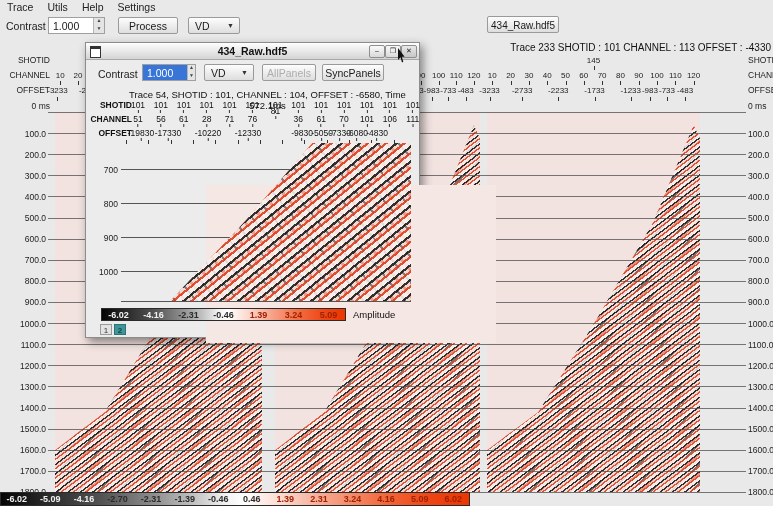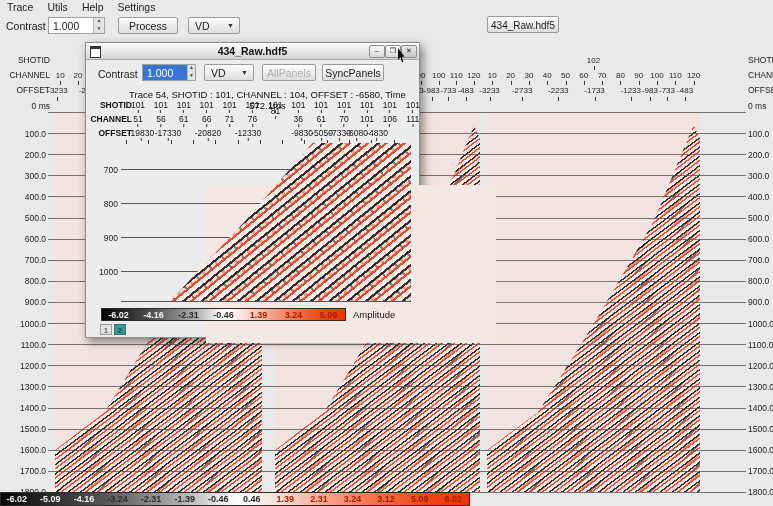--- a/index.html
+++ b/index.html
@@ -93,20 +93,21 @@
         <div>▼</div>
       </div>
   </div>
   <div class="btn" style="left:118px;top:17px;width:60px;">Process</div>
   <div class="btn combo" style="left:188px;top:17px;width:52px;">
     <span>VD</span>
     <span class="arr">▼</span>
   </div>
 
   <div class="btn filetab">434_Raw.hdf5</div>
+  <div class="status-line" style="right:2px;top:42px;">Trace 233 SHOTID : 101 CHANNEL : 113 OFFSET : -4330</div>
 
   <div class="axh ar" style="left:0;top:55px;width:50px;">SHOTID</div>
   <div class="axh ar" style="left:0;top:70px;width:50px;">CHANNEL</div>
   <div class="axh ar" style="left:0;top:85px;width:50px;">OFFSET</div>
   <div class="axh ar" style="left:0;top:101px;width:50px;">0 ms</div>
   <div class="axh" style="left:748px;top:55px;">SHOTID</div>
   <div class="axh" style="left:748px;top:70px;">CHANNEL</div>
   <div class="axh" style="left:748px;top:85px;">OFFSET</div>
   <div class="axh" style="left:748px;top:101px;">0 ms</div>
 
@@ -192,21 +193,21 @@
       <div class="axval" style="left: 413.375px; top: 86px;">-1233</div>
       <div class="tick" style="left: 413.375px; top: 97px;"></div>
       <div class="axval" style="left: 431.825px; top: 86px;">-983</div>
       <div class="tick" style="left: 431.825px; top: 97px;"></div>
       <div class="axval" style="left: 448.225px; top: 86px;">-733</div>
       <div class="tick" style="left: 448.225px; top: 97px;"></div>
       <div class="axval" style="left: 465.65px; top: 86px;">-483</div>
       <div class="tick" style="left: 465.65px; top: 97px;"></div>
       <div class="pnl" style="left: 487px; width: 213px; z-index: 1;"></div>
       <div class="seis" style="left: 487px; top: 112px; width: 213px; height: 380px; z-index: 3; clip-path: polygon(97% 3.5%, 100% 7%, 100% 100%, 0% 100%, 0% 89%, 24% 79%, 51% 55%, 78% 29%);"></div>
-      <div class="axval" style="left: 593.5px; top: 56px;">102</div>
+      <div class="axval" style="left: 593.5px; top: 56px;">145</div>
       <div class="tick" style="left: 593.5px; top: 66px;"></div>
       <div class="axval" style="left: 492.325px; top: 71px;">10</div>
       <div class="tick" style="left: 492.325px; top: 81px;"></div>
       <div class="axval" style="left: 510.622px; top: 71px;">20</div>
       <div class="tick" style="left: 510.622px; top: 81px;"></div>
       <div class="axval" style="left: 528.918px; top: 71px;">30</div>
       <div class="tick" style="left: 528.918px; top: 81px;"></div>
       <div class="axval" style="left: 547.215px; top: 71px;">40</div>
       <div class="tick" style="left: 547.215px; top: 81px;"></div>
       <div class="axval" style="left: 565.512px; top: 71px;">50</div>
@@ -298,29 +299,29 @@
       <div class="tlab" style="left: 748px; top: 487.48px;">1800.0</div>
     </div>
 
   <div class="selrect" style="left:418px;top:226px;width:48px;height:105px;z-index:8;"></div>
 
   <div class="cbar" style="left:0;top:492px;width:470px;height:14px;z-index:12;"></div>
   <div id="cbarlabels">
       <div class="cblab" style="left: 16.7857px; top: 494px; color: rgb(242, 242, 242); z-index: 13;">-6.02</div>
       <div class="cblab" style="left: 50.3571px; top: 494px; color: rgb(242, 242, 242); z-index: 13;">-5.09</div>
       <div class="cblab" style="left: 83.9286px; top: 494px; color: rgb(242, 242, 242); z-index: 13;">-4.16</div>
-      <div class="cblab" style="left: 117.5px; top: 494px; color: rgb(43, 43, 43); z-index: 13;">-3.24</div>
+      <div class="cblab" style="left: 117.5px; top: 494px; color: rgb(43, 43, 43); z-index: 13;">-2.70</div>
       <div class="cblab" style="left: 151.071px; top: 494px; color: rgb(43, 43, 43); z-index: 13;">-2.31</div>
       <div class="cblab" style="left: 184.643px; top: 494px; color: rgb(43, 43, 43); z-index: 13;">-1.39</div>
       <div class="cblab" style="left: 218.214px; top: 494px; color: rgb(43, 43, 43); z-index: 13;">-0.46</div>
       <div class="cblab" style="left: 251.786px; top: 494px; color: rgb(43, 43, 43); z-index: 13;">0.46</div>
       <div class="cblab" style="left: 285.357px; top: 494px; color: rgb(158, 33, 0); z-index: 13;">1.39</div>
       <div class="cblab" style="left: 318.929px; top: 494px; color: rgb(158, 33, 0); z-index: 13;">2.31</div>
       <div class="cblab" style="left: 352.5px; top: 494px; color: rgb(158, 33, 0); z-index: 13;">3.24</div>
-      <div class="cblab" style="left: 386.071px; top: 494px; color: rgb(158, 33, 0); z-index: 13;">3.12</div>
+      <div class="cblab" style="left: 386.071px; top: 494px; color: rgb(158, 33, 0); z-index: 13;">4.16</div>
       <div class="cblab" style="left: 419.643px; top: 494px; color: rgb(158, 33, 0); z-index: 13;">5.09</div>
       <div class="cblab" style="left: 453.214px; top: 494px; color: rgb(158, 33, 0); z-index: 13;">6.02</div>
     </div>
 
   <div class="dlg">
     <div class="dlg-title">
       <div class="appicon"></div>
       <div class="txt">434_Raw.hdf5</div>
       <div class="winbtn" style="right:34px;">–</div>
       <div class="winbtn" style="right:18px;">❐</div>
@@ -356,34 +357,34 @@
         <div class="rowval" style="left: 212.3px; top: 57px;"><span>101</span><div class="tk"></div></div>
         <div class="rowval" style="left: 235.2px; top: 57px;"><span>101</span><div class="tk"></div></div>
         <div class="rowval" style="left: 258.1px; top: 57px;"><span>101</span><div class="tk"></div></div>
         <div class="rowval" style="left: 281px; top: 57px;"><span>101</span><div class="tk"></div></div>
         <div class="rowval" style="left: 303.9px; top: 57px;"><span>101</span><div class="tk"></div></div>
         <div class="rowval" style="left: 326.8px; top: 57px;"><span>101</span><div class="tk"></div></div>
         <div class="rowlab" style="left: -14px; top: 71px;">CHANNEL</div>
         <div class="rowval" style="left: 52px; top: 71px;"><span>51</span><div class="tk"></div></div>
         <div class="rowval" style="left: 74.9px; top: 71px;"><span>56</span><div class="tk"></div></div>
         <div class="rowval" style="left: 97.8px; top: 71px;"><span>61</span><div class="tk"></div></div>
-        <div class="rowval" style="left: 120.7px; top: 71px;"><span>66</span><div class="tk"></div></div>
+        <div class="rowval" style="left: 120.7px; top: 71px;"><span>28</span><div class="tk"></div></div>
         <div class="rowval" style="left: 143.6px; top: 71px;"><span>71</span><div class="tk"></div></div>
         <div class="rowval" style="left: 166.5px; top: 71px;"><span>76</span><div class="tk"></div></div>
         <div class="rowval" style="left: 189.4px; top: 63px;"><span>81</span><div class="tk"></div></div>
         <div class="rowval" style="left: 212.3px; top: 71px;"><span>36</span><div class="tk"></div></div>
         <div class="rowval" style="left: 235.2px; top: 71px;"><span>61</span><div class="tk"></div></div>
         <div class="rowval" style="left: 258.1px; top: 71px;"><span>70</span><div class="tk"></div></div>
         <div class="rowval" style="left: 281px; top: 71px;"><span>101</span><div class="tk"></div></div>
         <div class="rowval" style="left: 303.9px; top: 71px;"><span>106</span><div class="tk"></div></div>
         <div class="rowval" style="left: 326.8px; top: 71px;"><span>111</span><div class="tk"></div></div>
         <div class="rowlab" style="left: -14px; top: 85px;">OFFSET</div>
         <div class="rowval" style="left: 55px; top: 85px;"><span>-19830</span><div class="tk"></div></div>
         <div class="rowval" style="left: 82px; top: 85px;"><span>-17330</span><div class="tk"></div></div>
-        <div class="rowval" style="left: 122px; top: 85px;"><span>-20820</span><div class="tk"></div></div>
+        <div class="rowval" style="left: 122px; top: 85px;"><span>-10220</span><div class="tk"></div></div>
         <div class="rowval" style="left: 162px; top: 85px;"><span>-12330</span><div class="tk"></div></div>
         <div class="rowval" style="left: 216px; top: 85px;"><span>-9830</span><div class="tk"></div></div>
         <div class="rowval" style="left: 236px; top: 85px;"><span>-5050</span><div class="tk"></div></div>
         <div class="rowval" style="left: 254px; top: 85px;"><span>-7330</span><div class="tk"></div></div>
         <div class="rowval" style="left: 271px; top: 85px;"><span>-6080</span><div class="tk"></div></div>
         <div class="rowval" style="left: 291px; top: 85px;"><span>-4830</span><div class="tk"></div></div>
       </div>
     <div class="dplot"></div>
     <div id="dlgplot">
         <div class="dgrid" style="left: 35px; top: 126px;"></div>

